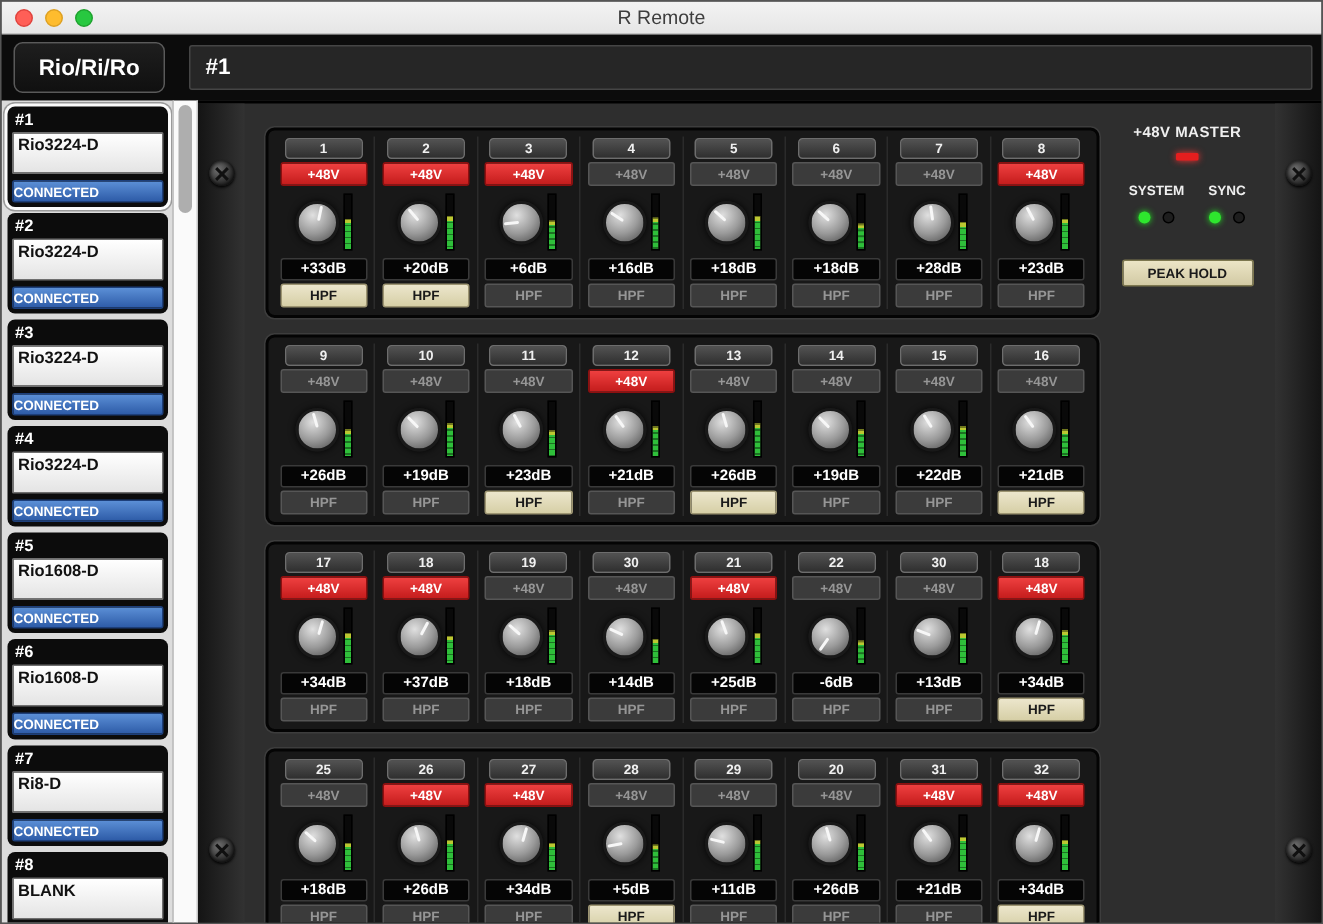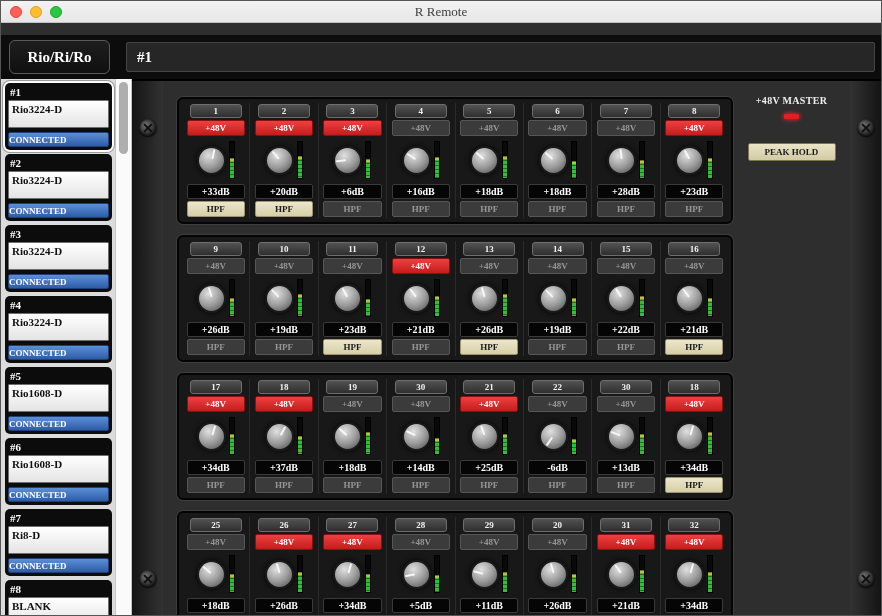--- a/index.html
+++ b/index.html
@@ -1,29 +1,29 @@
 <!DOCTYPE html>
 <html style="--phantom-on: #c41c1c; --hpf-on: #d6cfa6; --led-green: #2ee62e; --meter-green: #2fbf3a;"><head>
 <meta charset="utf-8">
 <style>
   * { box-sizing: border-box; margin: 0; padding: 0; }
   body { background:#888; font-family:"Liberation Sans", sans-serif; }
-  .window { width:882px; height:616px; background:#2e2e2e; position:relative; overflow:hidden; border:1px solid #555;font-family:Liberation Serif, serif; }
+  .window { width:882px; height:616px; background:#2e2e2e; position:relative; overflow:hidden; border:1px solid #555; }
 
   
   .titlebar { height:22px; background:linear-gradient(#f3f3f3,#e6e6e6); border-bottom:1px solid #c3c3c3; position:relative; display:flex; align-items:center; }
   .traffic { display:flex; gap:8px; margin-left:9px; }
   .light { width:12px; height:12px; border-radius:50%; display:inline-block; }
   .light.red { background:#ff5f57; border:1px solid #e0443e; }
   .light.yellow { background:#febc2e; border:1px solid #dea123; }
   .light.green { background:#28c840; border:1px solid #1fa32f; }
   .win-title { position:absolute; left:0; right:0; text-align:center; font-size:13px; color:#3e3e3e; }
 
   
-  .topbar { height:44px; background:#0c0c0c; display:flex; align-items:center;margin-top:12px; }
+  .topbar { height:44px; background:#0c0c0c; display:flex; align-items:center; }
   .family-btn { margin-left:8px; width:101px; height:34px; background:linear-gradient(#1e1e1e,#101010); color:#fff; font-weight:bold; font-size:15px; border:1px solid #5a5a5a; border-radius:6px; font-family:inherit; }
   .device-label { flex:1; margin-left:16px; margin-right:6px; height:30px; background:#262626; border:1px solid #454545; border-radius:2px; color:#fff; font-size:15px; font-weight:bold; line-height:28px; padding-left:10px; }
 
   
   .content { display:flex; height:550px; }
 
   
   .sidebar { width:114px; background:#dcdcdc; padding:4px 3px 0 4px; overflow:hidden; }
   .device-item { background:#0c0c0c; border-radius:5px; padding:3px; margin-bottom:4px; cursor:pointer; }
   .device-item.selected { box-shadow:0 0 0 2px #fbfbfb, 0 0 0 3px #9a9a9a; }
@@ -606,20 +606,36 @@
               </div>
               <div class="gain" style="width: 92%; text-align: center; background: rgb(5, 5, 5); color: rgb(255, 255, 255); font-size: 10px; font-weight: bold; padding: 1px 0px; border: 1px solid rgb(58, 58, 58); border-radius: 2px;">+34dB</div>
               <button class="hpf on">HPF</button>
             </div>
           </div>
         </div>
 
       <div class="master">
         <div class="m48-label">+48V MASTER</div>
         <div class="m48-led"></div>
+        <div class="sys-row">
+          <div class="sys-col">
+            <div>SYSTEM</div>
+            <div class="leds">
+              <span class="led green"></span>
+              <span class="led dark"></span>
+            </div>
+          </div>
+          <div class="sys-col">
+            <div>SYNC</div>
+            <div class="leds">
+              <span class="led green"></span>
+              <span class="led dark"></span>
+            </div>
+          </div>
+        </div>
         <button class="peak-hold">PEAK HOLD</button>
       </div>
 
       <div class="rail right">
         <div class="screw top"></div>
         <div class="screw bottom"></div>
       </div>
     </div>
 
   </div>

